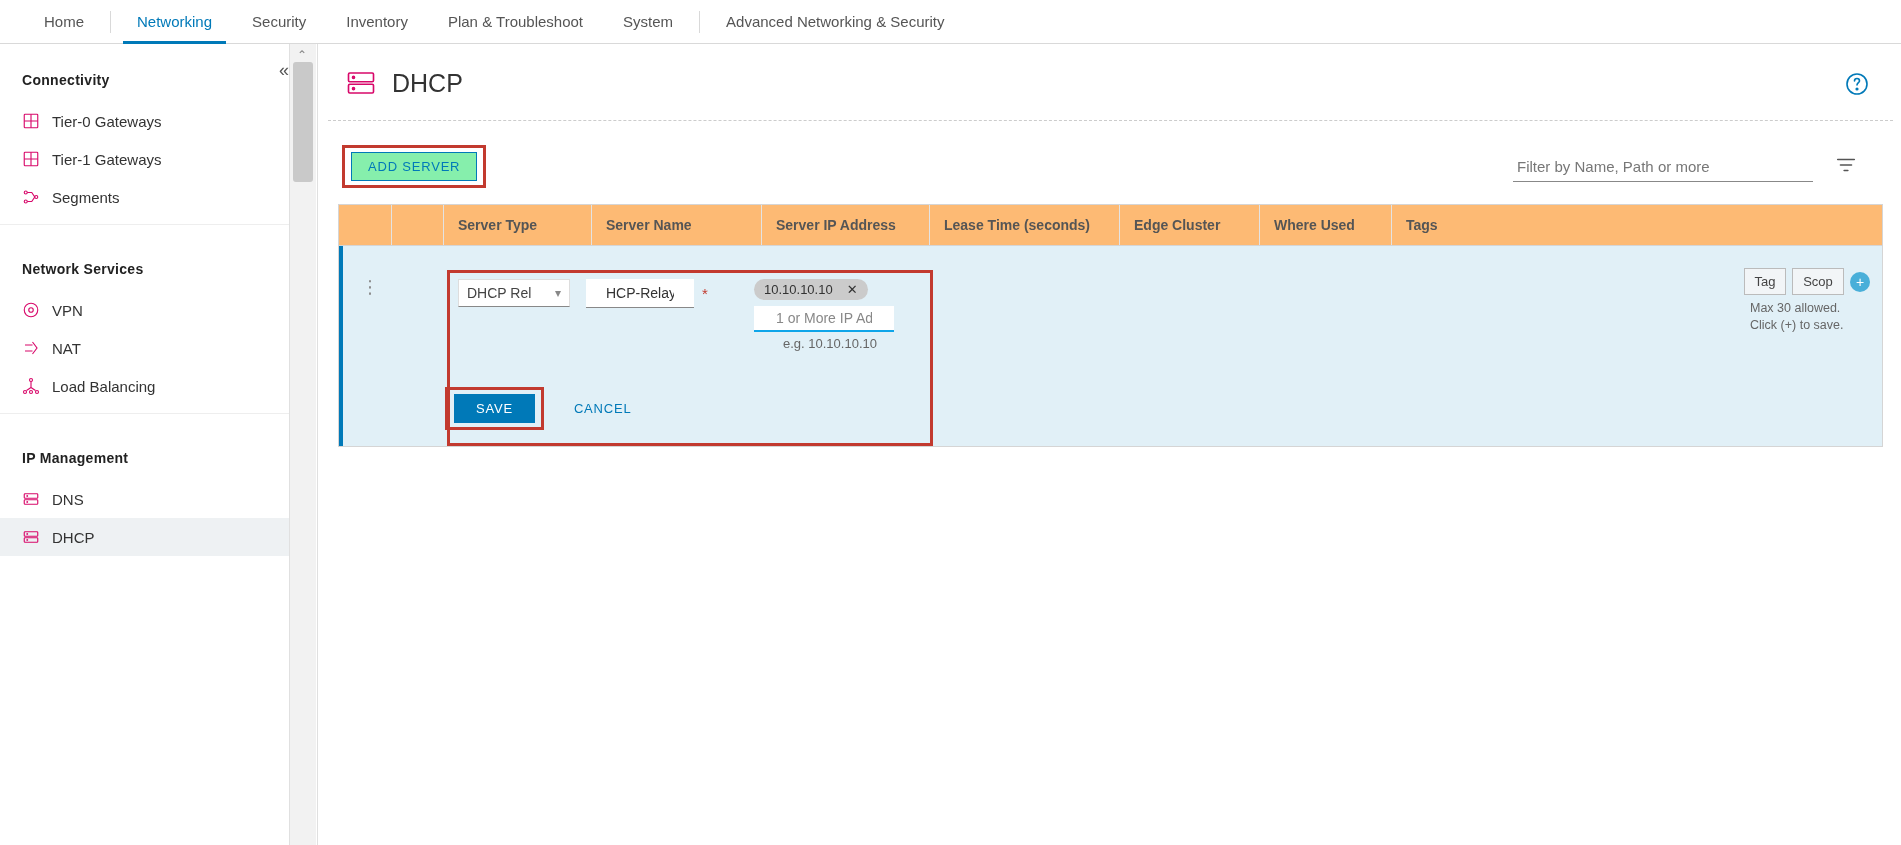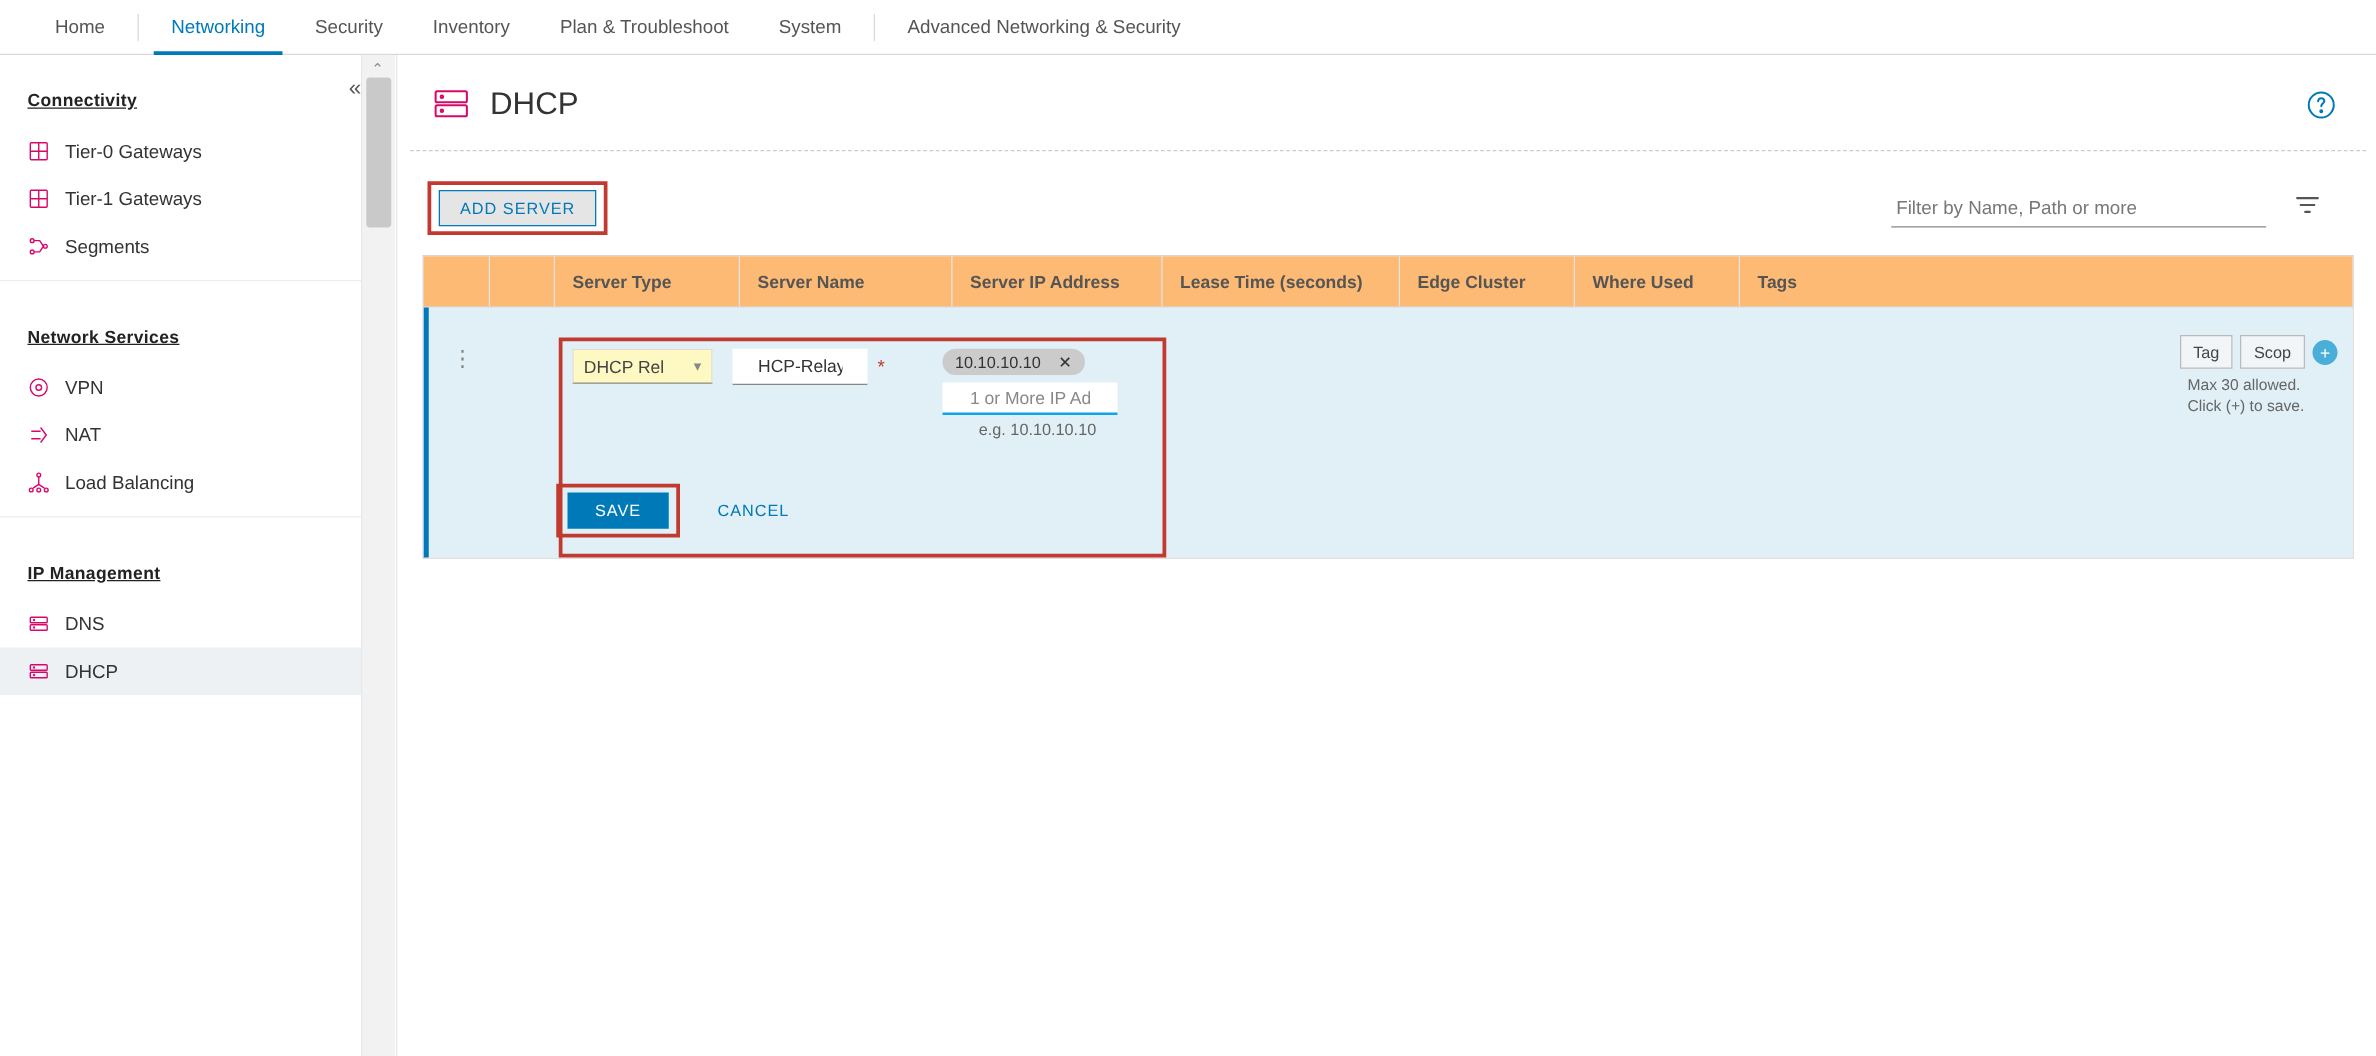--- a/index.html
+++ b/index.html
@@ -16,36 +16,36 @@
 
 .body-area { display:flex; flex:1; min-height:0;}
 
 
 .sidebar-wrap { display:flex; border-right:1px solid #e0e0e0; background:#fff; width:318px; position:relative;}
 .sidebar { width:290px; border-right:1px solid #e0e0e0; overflow:hidden;}
 .sidebar-scroll {width:26px; background:#f2f2f2; position:relative;}
 .sidebar-scroll .up-caret { position:absolute; top:4px; left:7px; color:#888; font-size:12px;}
 .sidebar-scroll .thumb { position:absolute; top:18px; left:3px; right:3px; height:120px; background:#c9c9c9; border-radius:3px;}
 .collapse-btn { position:absolute; top:16px; right:28px; font-size:18px; color:#555; cursor:pointer;}
-.section-title { font-size:14px; font-weight:600; color:#222; padding:28px 22px 14px 22px; letter-spacing:.3px;text-decoration:underline;}
+.section-title { font-size:14px; font-weight:600; color:#222; padding:28px 22px 14px 22px; letter-spacing:.3px;}
 .side-item { display:flex; align-items:center; gap:12px; padding:10px 22px; font-size:15px; color:#333; cursor:pointer;}
 .side-item svg { width:18px; height:18px; flex-shrink:0;}
 .side-item.active { background:#eef1f3; }
 .side-sep { border-top:1px solid #eee; margin:8px 0;}
 
 
 .main { flex:1; padding:24px 8px 0 10px; background:#fff; min-width:0; position:relative;}
 .page-header { display:flex; align-items:center; gap:16px; padding:0 0 22px 18px; border-bottom:1px dashed #ccc;}
 .page-header svg { width:30px; height:30px;}
 .page-title { font-size:25px; font-weight:400; color:#333;}
 .help-icon { position:absolute; right:32px; top:28px; color:#0079b8; cursor:pointer;}
 
 .toolbar { display:flex; align-items:center; padding:24px 18px 16px 14px;}
 .add-btn-wrap { border:3px solid #c23a2f; padding:4px 6px; display:inline-block;}
-.add-btn { border:1px solid #0079b8; color:#0079b8; background:#e5e5e5; font-size:13px; letter-spacing:.8px; padding:6px 16px; font-weight:500; cursor:pointer;}
+.add-btn { border:1px solid #0079b8; color:#0079b8; background:#86efac; font-size:13px; letter-spacing:.8px; padding:6px 16px; font-weight:500; cursor:pointer;}
 .toolbar-right { margin-left:auto; display:flex; align-items:center; gap:22px; padding-right:18px;}
 .filter-input { border:none; border-bottom:1px solid #888; font-size:15px; color:#666; padding:6px 4px; width:300px; background:transparent;}
 .filter-input::placeholder{color:#777;}
 .filter-icon { color:#555; cursor:pointer;}
 
 .table-wrap { margin:0 10px; border:1px solid #d5d5d5;}
 .thead { display:flex; background:#fdba74; border-bottom:1px solid #d5d5d5; font-size:14px; color:#555; font-weight:600;}
 .th { padding:12px 14px; border-left:1px solid #e3e3e3;}
 .th:first-child{border-left:none;}
 .col-actions{width:52px;}
@@ -58,21 +58,21 @@
 .col-where{width:132px;}
 .col-tags{flex:1;}
 
 .row { display:flex; background:#e1f0f7; border-left:4px solid #0079b8; min-height:200px; position:relative; padding-top:24px;}
 .cell { padding:0 10px;}
 .actions-cell{width:52px; display:flex; justify-content:center; padding-top:6px;}
 .dots-icon { color:#888; font-size:18px; cursor:pointer; letter-spacing:-2px;}
 .expand-cell{width:52px;}
 .type-name-ip-wrap { border:3px solid #c23a2f; display:flex; padding:6px 8px 40px 8px; align-items:flex-start;}
 .type-cell{width:128px;}
-.select-box { background:#fef9c3; border:1px solid #ddd; border-bottom:1px solid #888; padding:5px 8px; display:flex; align-items:center; justify-content:space-between; font-size:14px; color:#444; cursor:pointer; width:112px;}
+.select-box { background:#ffffff; border:1px solid #ddd; border-bottom:1px solid #888; padding:5px 8px; display:flex; align-items:center; justify-content:space-between; font-size:14px; color:#444; cursor:pointer; width:112px;}
 .select-box .chev{color:#888; font-size:12px;}
 .name-cell{width:168px; display:flex; align-items:flex-start; gap:8px;}
 .text-input { border:none; border-bottom:1px solid #888; font-size:14px; padding:6px 20px; width:108px; color:#333;}
 .req-star{color:#c23a2f; font-size:15px; margin-top:6px;}
 .ip-cell{width:168px; display:flex; flex-direction:column; gap:6px;}
 .ip-chip { background:#cbcbcb; border-radius:12px; padding:3px 10px; font-size:13px; color:#333; display:inline-flex; align-items:center; gap:14px; align-self:flex-start;}
 .ip-chip .x{cursor:pointer; font-size:13px;}
 .ip-input { border:none; border-bottom:2px solid #0ea5e9; font-size:14px; padding:4px 22px; width:140px; color:#666;}
 .ip-input::placeholder{color:#888;}
 .ip-example { font-size:13px; color:#666; margin-top:4px; margin-left:2px;}

